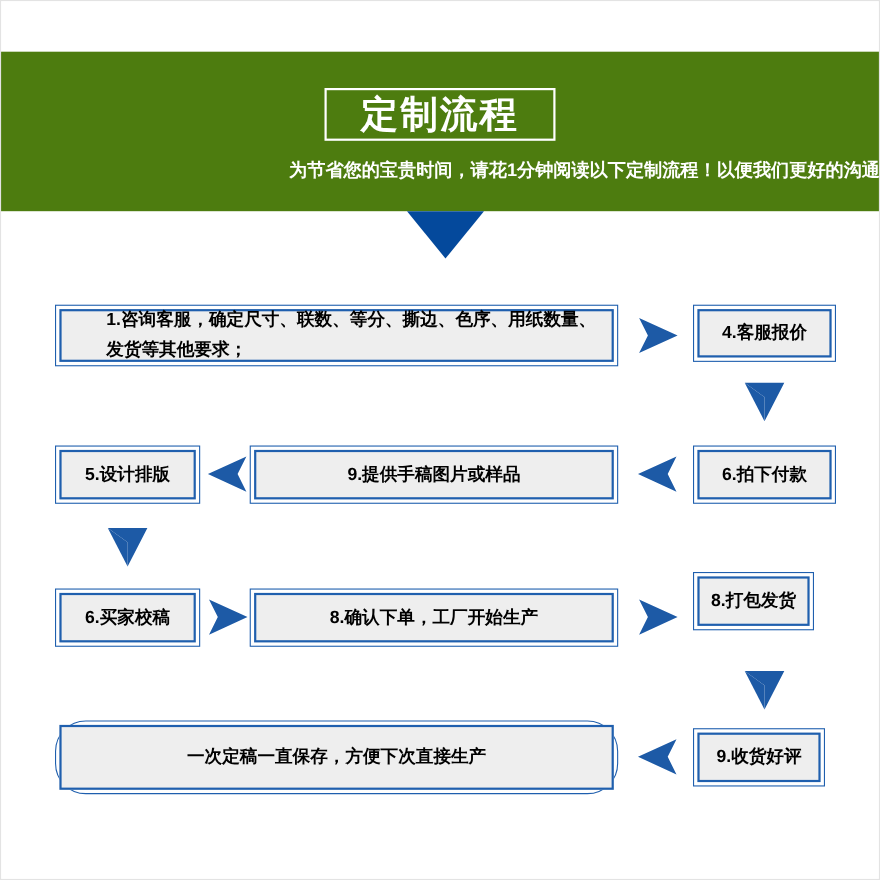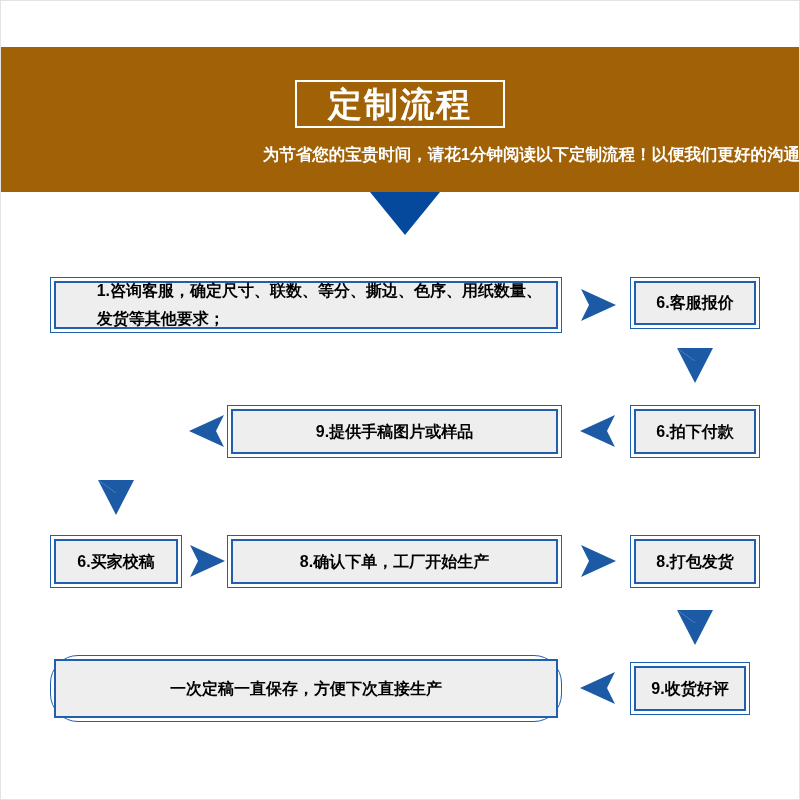--- a/index.html
+++ b/index.html
@@ -22,21 +22,21 @@
     height: 800px;
   }
 
   
   .header-band {
     position: absolute;
     left: 0;
     top: 47px;
     width: 800px;
     height: 145px;
-    background: #a16207;
+    background: #4d7c0f;
   }
   .header-title-box {
     position: absolute;
     left: 295px;
     top: 33px;
     width: 210px;
     height: 48px;
     border: 2px solid #ffffff;
     box-sizing: border-box;
     display: flex;
@@ -149,31 +149,36 @@
   </div>
 
   <div class="arrow" style="left:578px; top:287px;">
     <svg width="40" height="36" viewBox="0 0 40 36">
       <path d="M3,2 L38,18 L3,34 L11,18 Z" fill="#1d5aa6"></path>
     </svg>
   </div>
 
   <div class="flow-box" style="left:630px; top:277px; width:130px; height:52px;">
     <div class="flow-box-inner">
-      <span class="flow-label">6.客服报价</span>
+      <span class="flow-label">4.客服报价</span>
     </div>
   </div>
 
   <div class="arrow" style="left:674px; top:344px;">
     <svg width="42" height="42" viewBox="0 0 42 42">
       <path d="M3,4 L39,4 L21,39 L21,17 Z" fill="#1d5aa6"></path>
       <path d="M3,4 L21,17 L21,39 Z" fill="#1d5aa6"></path>
     </svg>
   </div>
 
+  <div class="flow-box" style="left:50px; top:405px; width:132px; height:53px;">
+    <div class="flow-box-inner">
+      <span class="flow-label">5.设计排版</span>
+    </div>
+  </div>
 
   <div class="arrow" style="left:187px; top:413px;">
     <svg width="40" height="36" viewBox="0 0 40 36">
       <path d="M37,2 L2,18 L37,34 L29,18 Z" fill="#1d5aa6"></path>
     </svg>
   </div>
 
   <div class="flow-box" style="left:227px; top:405px; width:335px; height:53px;">
     <div class="flow-box-inner">
       <span class="flow-label">9.提供手稿图片或样品</span>
@@ -216,21 +221,21 @@
       <span class="flow-label">8.确认下单，工厂开始生产</span>
     </div>
   </div>
 
   <div class="arrow" style="left:578px; top:543px;">
     <svg width="40" height="36" viewBox="0 0 40 36">
       <path d="M3,2 L38,18 L3,34 L11,18 Z" fill="#1d5aa6"></path>
     </svg>
   </div>
 
-  <div class="flow-box" style="left:630px; top:535px; width:130px; height:53px;">
+  <div class="flow-box" style="left:630px; top:520px; width:110px; height:53px;">
     <div class="flow-box-inner">
       <span class="flow-label">8.打包发货</span>
     </div>
   </div>
 
   <div class="arrow" style="left:674px; top:606px;">
     <svg width="42" height="42" viewBox="0 0 42 42">
       <path d="M3,4 L39,4 L21,39 L21,17 Z" fill="#1d5aa6"></path>
       <path d="M3,4 L21,17 L21,39 Z" fill="#1d5aa6"></path>
     </svg>

